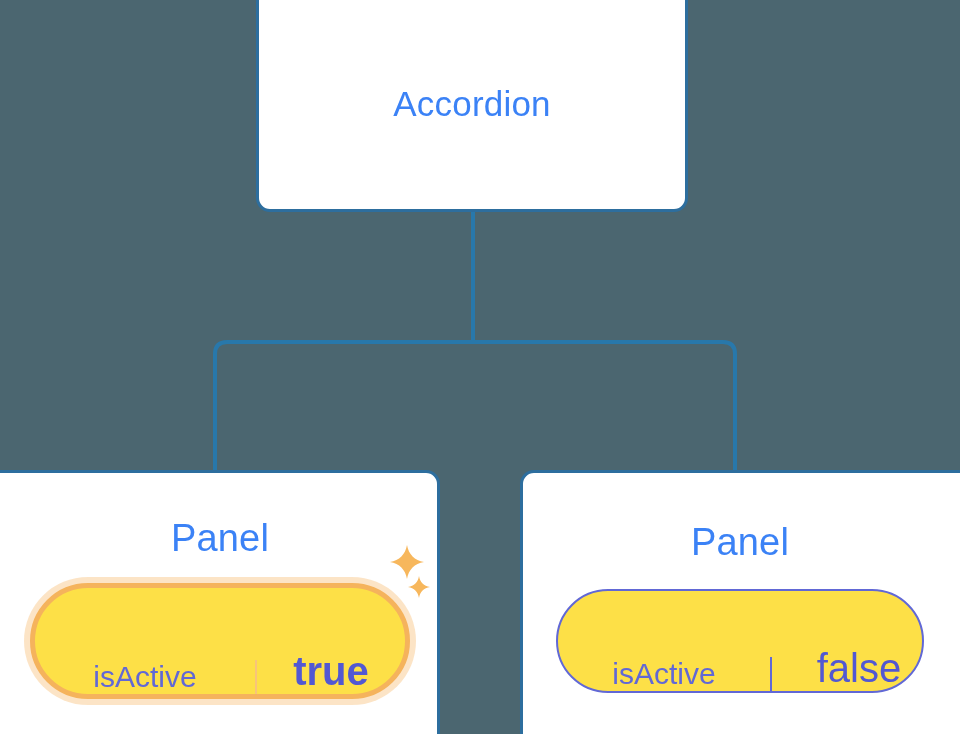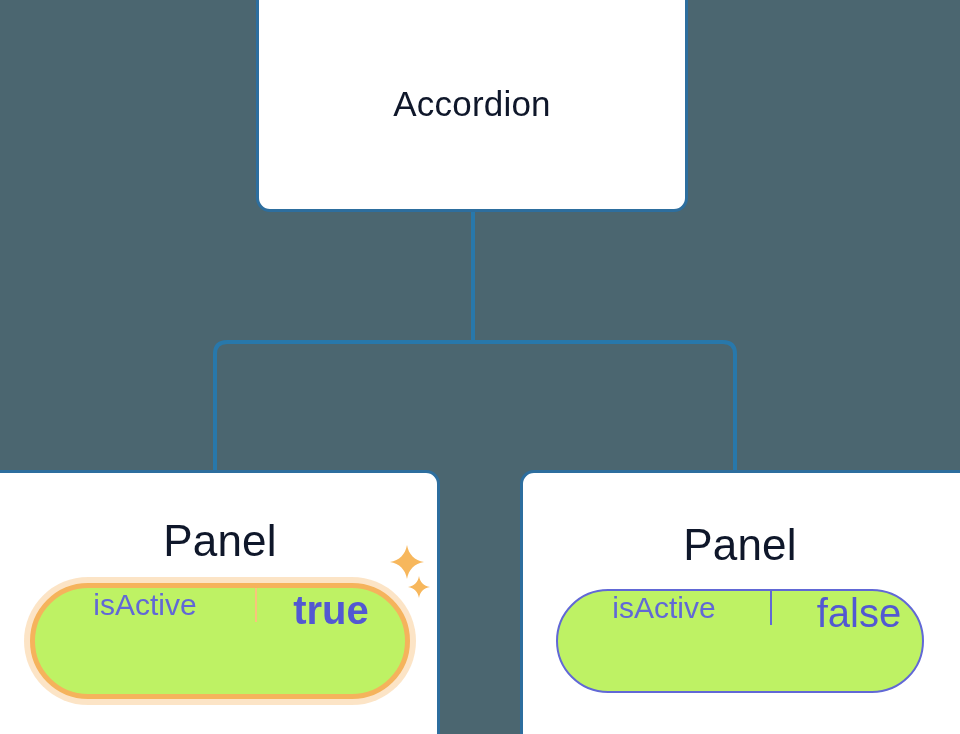--- a/index.html
+++ b/index.html
@@ -45,21 +45,21 @@
     height: 226px;
     display: flex;
     align-items: center;
     justify-content: center;
   }
   #root-card .card-title {
     margin-top: 8px;
   }
 
   .card-title {
-    color: #0f172a;
+    color: #3b82f6;
     font-size: 35px;
     font-weight: 400;
     letter-spacing: 0.2px;
     text-align: center;
     line-height: 1;
   }
 
   #panel-card-left {
     left: -14px;
     top: 470px;
@@ -70,36 +70,36 @@
     left: 520px;
     top: 470px;
     width: 454px;
     height: 278px;
   }
   .panel-card .card-title {
     position: absolute;
     left: 0;
     right: 0;
     top: 48px;
-    font-size: 44px;
+    font-size: 38px;
   }
   #panel-card-left .card-title { left: 14px; right: 0; top: 46px; }
   #panel-card-right .card-title { left: 0; right: 14px; top: 50px; }
 
   
   .pill-wrap {
     position: absolute;
   }
   .pill {
     position: relative;
     display: flex;
-    align-items: flex-start;
+    align-items: flex-end;
     box-sizing: border-box;
     border-radius: 999px;
-    background: #bef264;
+    background: #fde047;
   }
   .pill-cell {
     display: flex;
     align-items: center;
     justify-content: center;
     box-sizing: border-box;
     white-space: nowrap;
   }
   .pill-key {
     font-size: 30px;

